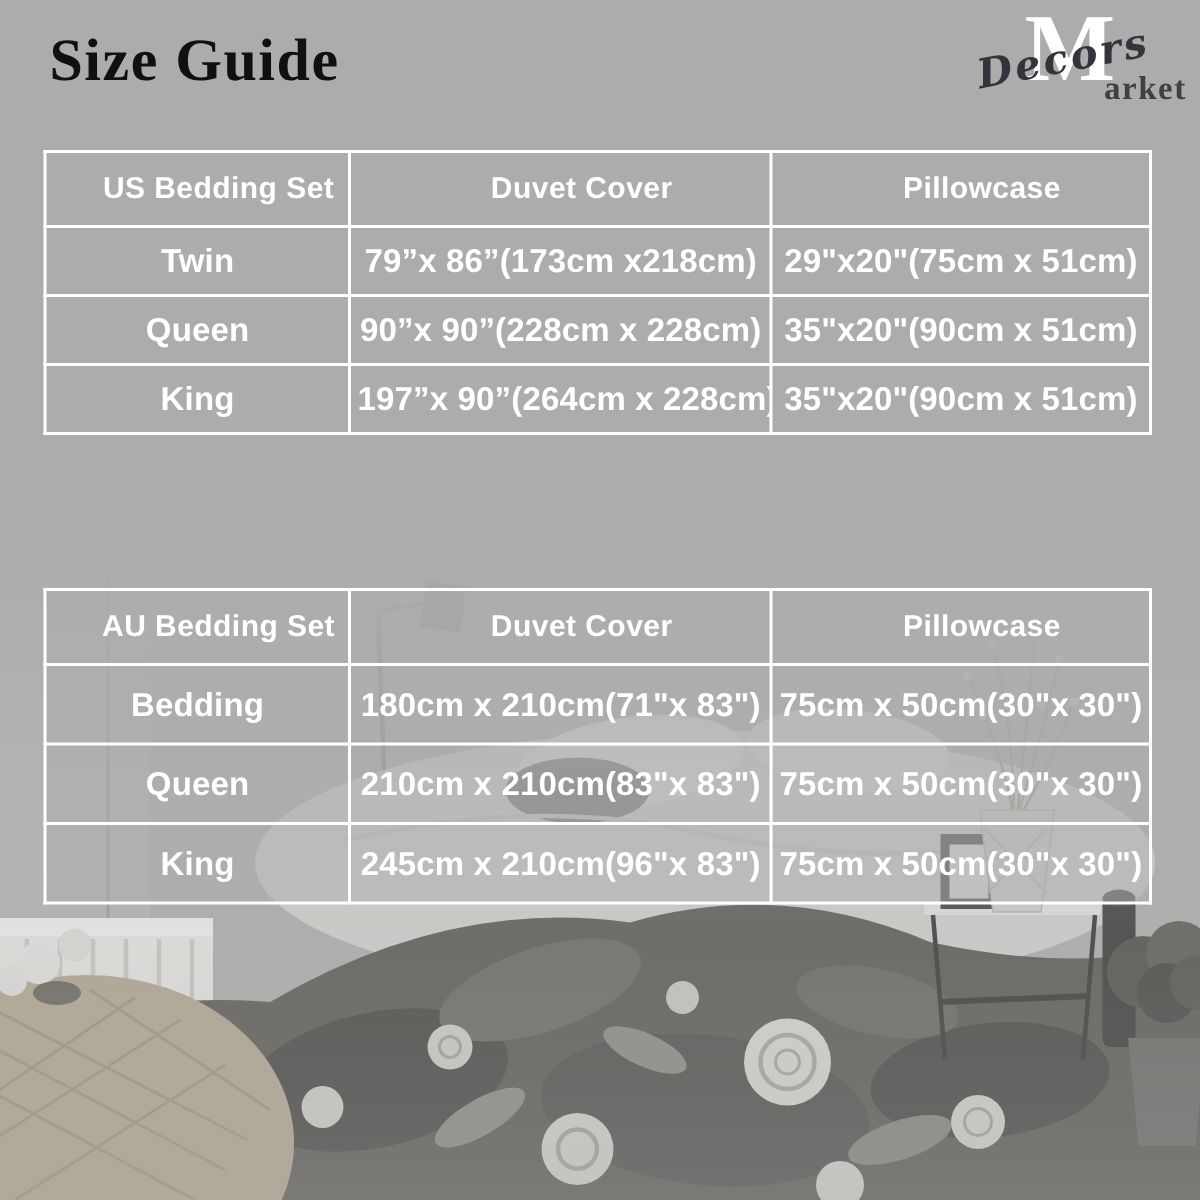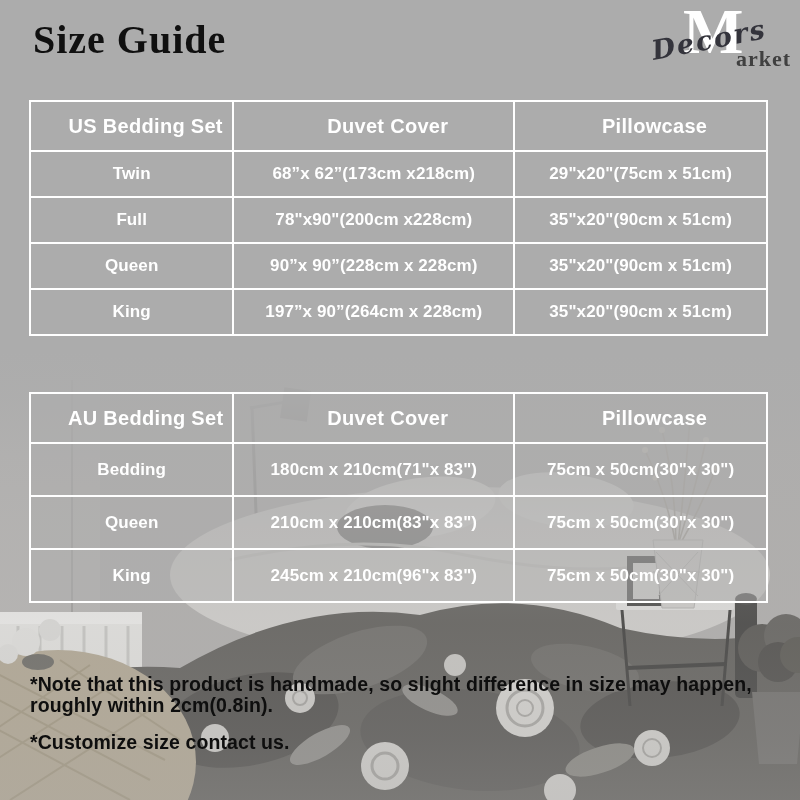--- a/index.html
+++ b/index.html
@@ -48,21 +48,21 @@
   }
   .t-us{top:100px;}
   .t-au{top:392px;border-radius:24px;}
   .size-table th,.size-table td{
     border:2px solid #ffffff;
     background:rgba(172,172,172,0.45);
     color:#ffffff;text-align:center;vertical-align:middle;
     white-space:nowrap;overflow:hidden;padding:0 4px;
   }
   .size-table th{font-size:20px;font-weight:700;letter-spacing:0.3px;padding-left:32px;}
-  .size-table td{font-size:17px;font-weight:600;letter-spacing:0.1px;}
+  .size-table td{font-size:22px;font-weight:600;letter-spacing:0.1px;}
   .t-us th{height:48px;}
   .t-us td{height:44px;}
   .t-au th{height:48px;}
   .t-au td{height:51px;}
   .col-size{width:27.6%;}
   .col-duvet{width:38.1%;}
   .col-pillow{width:34.3%;}
   .notes{position:absolute;left:30px;top:674px;width:748px;z-index:2;color:#0e0e0e;}
   .notes p{margin:0;font-size:19.5px;font-weight:700;line-height:1.1;letter-spacing:0.1px;}
   .notes p + p{margin-top:15px;}
@@ -216,27 +216,22 @@
     <thead>
       <tr>
         <th>US Bedding Set</th>
         <th>Duvet Cover</th>
         <th>Pillowcase</th>
       </tr>
     </thead>
     <tbody>
       <tr>
         <td>Twin</td>
-        <td>68”x 62”(173cm x218cm)</td>
+        <td>79”x 86”(173cm x218cm)</td>
         <td>29"x20"(75cm x 51cm)</td>
-      </tr>
-      <tr>
-        <td>Full</td>
-        <td>78"x90"(200cm x228cm)</td>
-        <td>35"x20"(90cm x 51cm)</td>
       </tr>
       <tr>
         <td>Queen</td>
         <td>90”x 90”(228cm x 228cm)</td>
         <td>35"x20"(90cm x 51cm)</td>
       </tr>
       <tr>
         <td>King</td>
         <td>197”x 90”(264cm x 228cm)</td>
         <td>35"x20"(90cm x 51cm)</td>
@@ -269,18 +264,14 @@
         <td>75cm x 50cm(30"x 30")</td>
       </tr>
       <tr>
         <td>King</td>
         <td>245cm x 210cm(96"x 83")</td>
         <td>75cm x 50cm(30"x 30")</td>
       </tr>
     </tbody>
   </table>
 
-  <div class="notes">
-    <p>*Note that this product is handmade, so slight  difference in size may happen, roughly within 2cm(0.8in).</p>
-    <p>*Customize size contact us.</p>
-  </div>
 
 </div>
 
 </body></html>

